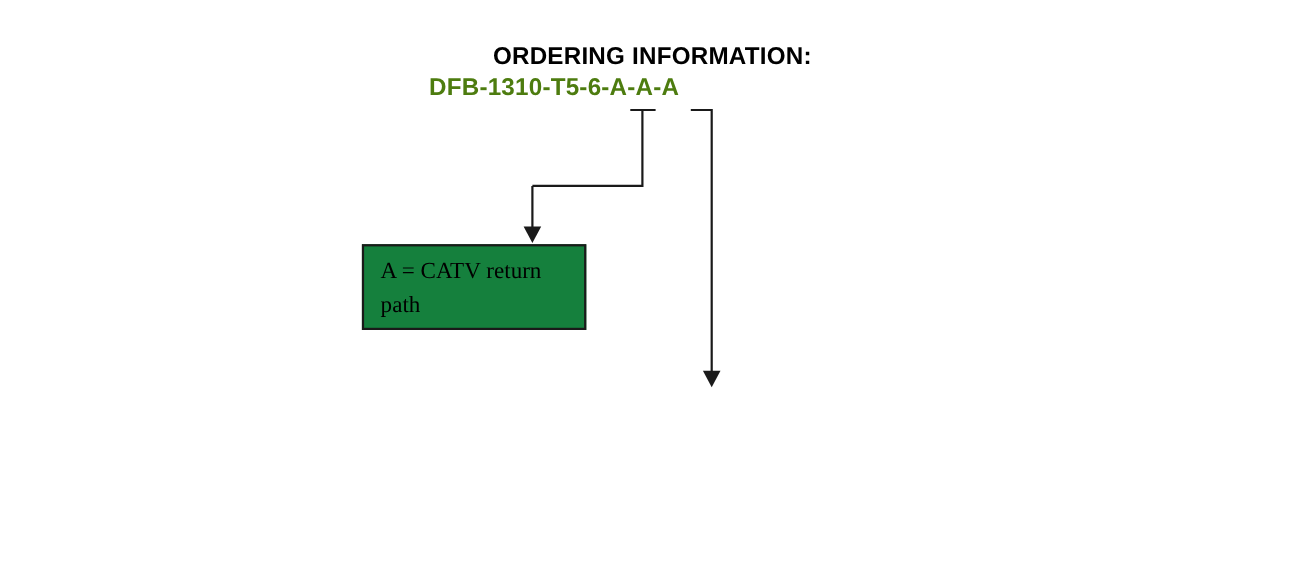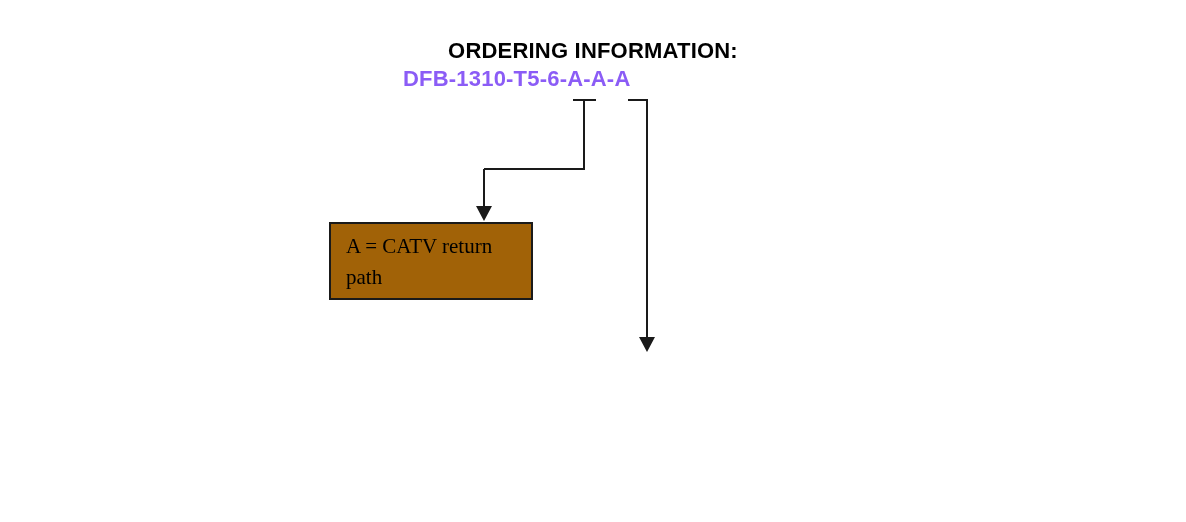--- a/index.html
+++ b/index.html
@@ -29,38 +29,37 @@
     letter-spacing: 0.2px;
   }
   .part-number {
     position: absolute;
     left: 390px;
     top: 66px;
     font-family: "Liberation Sans", sans-serif;
     font-weight: 700;
     font-size: 22px;
     line-height: 26px;
-    color: #8b5cf6;
+    color: #4d7c0f;
     letter-spacing: 0.2px;
     white-space: nowrap;
-    margin-left: 13px;
   }
   .connector-svg {
     position: absolute;
     left: 0;
     top: 0;
     width: 1186px;
     height: 522px;
     pointer-events: none;
   }
   .callout-box {
     position: absolute;
     box-sizing: border-box;
     border: 2px solid #1a1a1a;
-    background: #a16207;
+    background: #15803d;
     font-family: "Liberation Serif", serif;
     font-size: 21px;
     color: #000000;
   }
   .callout-box.box-catv {
     left: 329px;
     top: 222px;
     width: 204px;
     height: 78px;
     padding: 7px 14px 0 15px;

